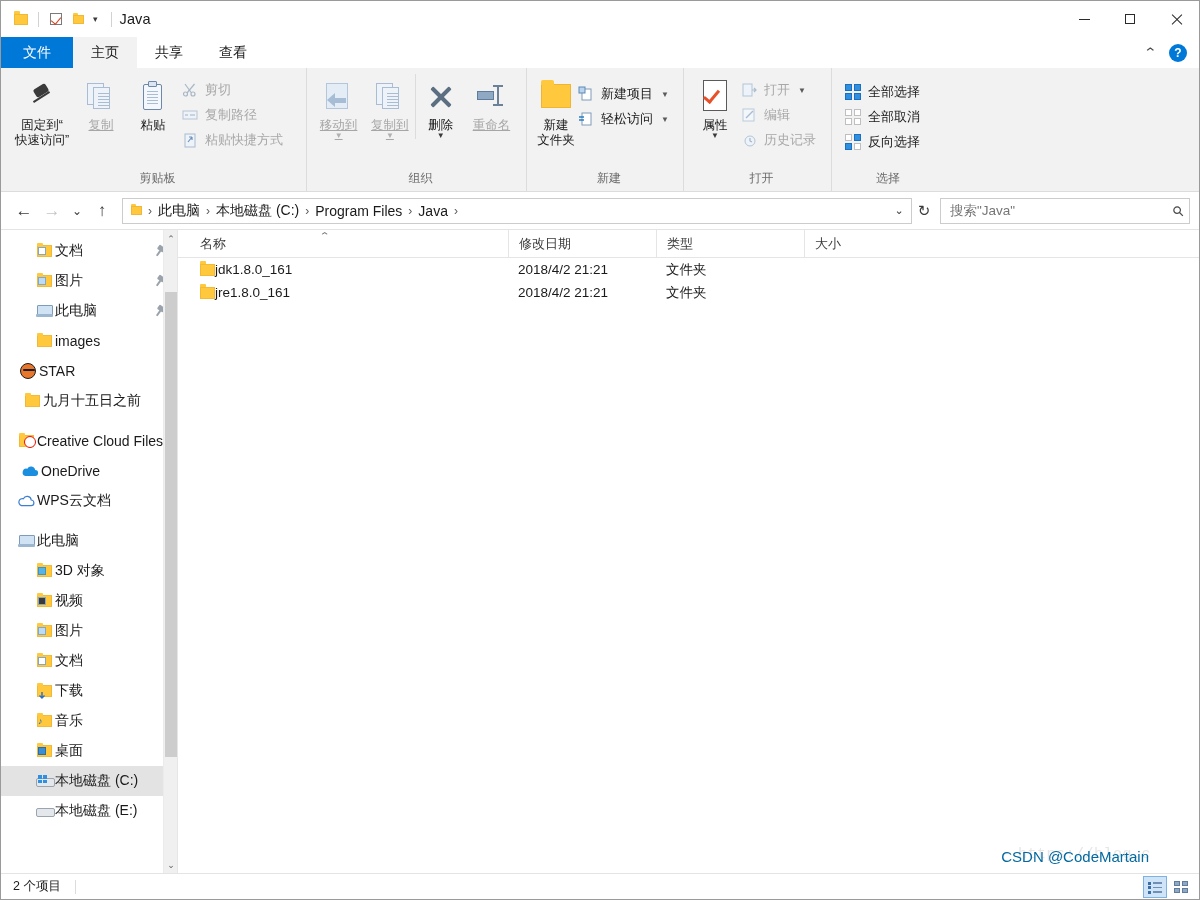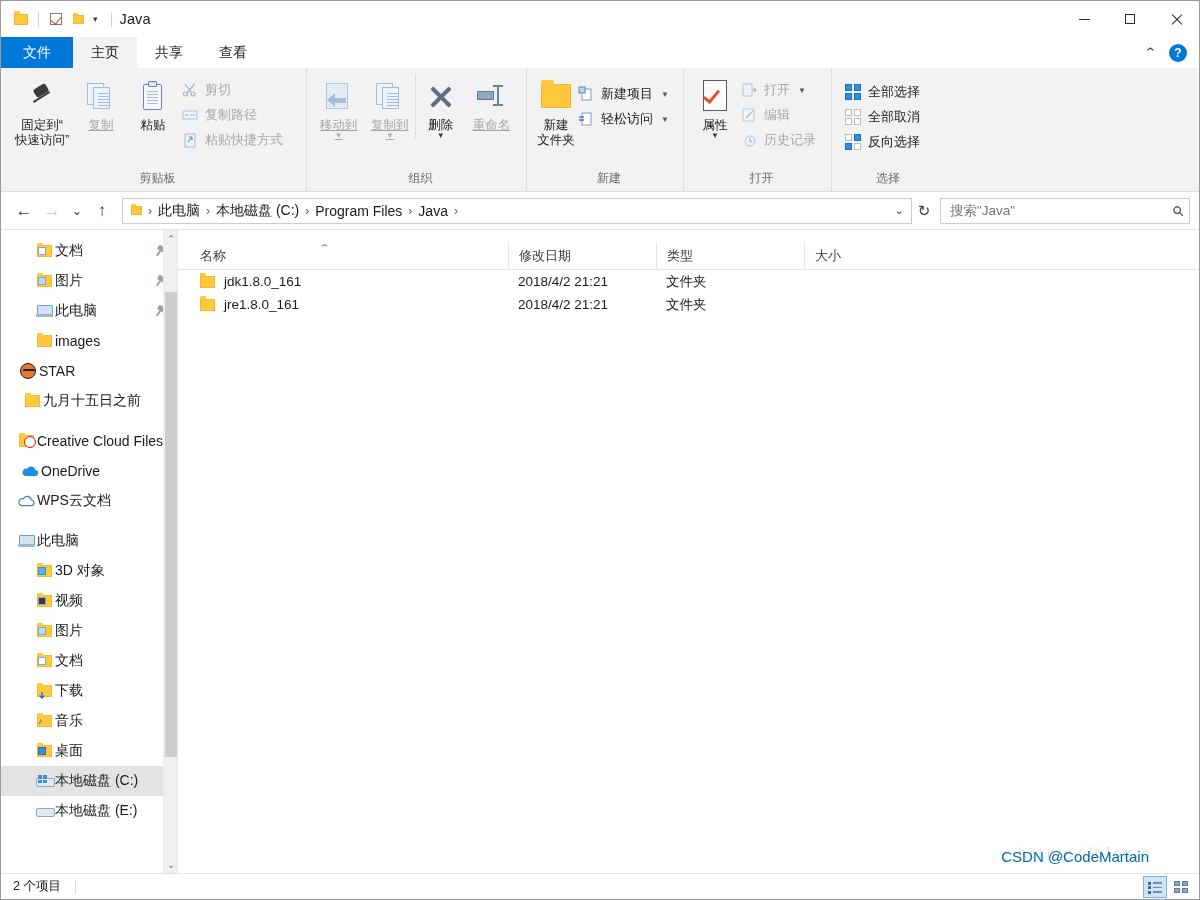--- a/index.html
+++ b/index.html
@@ -414,42 +414,41 @@
   .filepane {
     flex: 1; display: flex; flex-direction: column; min-width: 0;
     border-left: 1px solid #e6e6e6;
     background: #ffffff; position: relative;
   }
   .colhead {
     height: 28px; min-height: 28px; display: flex; align-items: center;
     font-size: 13px; color: #3b3b3b;
     border-bottom: 1px solid #e5e5e5;
     position: relative;
-    margin-top: 12px;
   }
   .colhead .sort-mark {
     position: absolute; left: 143px; top: 1px; font-size: 9px; color: #6b6b6b;
     transform: scaleX(1.5);
   }
   .col {
     height: 28px; display: flex; align-items: center; padding-left: 10px;
     border-left: 1px solid #e5e5e5; position: relative;
   }
   .col:first-child { border-left: 0; padding-left: 22px; }
   .col.name { width: 330px; }
   .col.date { width: 148px; }
   .col.type { width: 148px; }
   .col.size { width: 100px; }
   .rows { flex: 1; overflow: hidden; }
   .row {
     height: 23px; display: flex; align-items: center;
     font-size: 13.5px; color: #1a1a1a;
   }
   .cell { display: flex; align-items: center; height: 23px; overflow: hidden; white-space: nowrap; }
-  .cell.name { width: 330px; padding-left: 22px; gap: 9px; }
+  .cell.name { width: 330px; padding-left: 22px; }
   .cell.date { width: 148px; padding-left: 10px; }
   .cell.type { width: 148px; padding-left: 10px; }
   .cell.size { width: 100px; padding-left: 10px; }
 
   
   .watermark {
     position: absolute; right: 8px; bottom: 4px;
     display: flex; align-items: flex-end; gap: 0px;
     pointer-events: none; user-select: none;
   }

